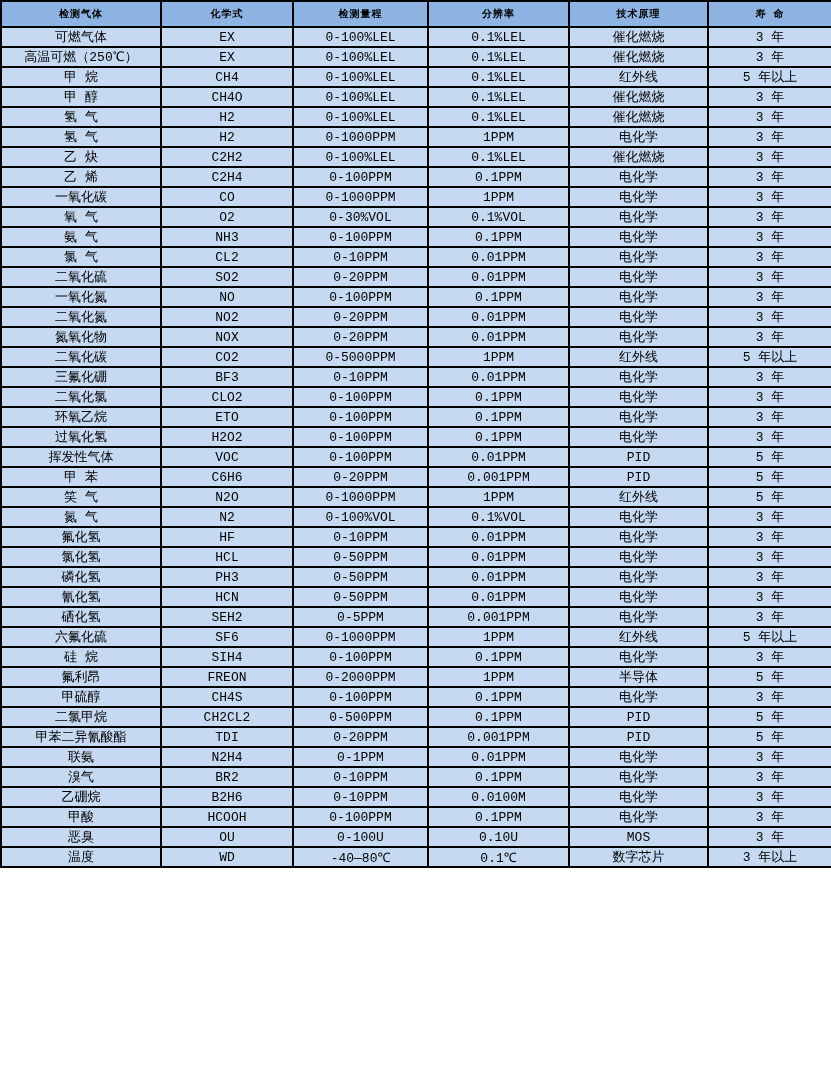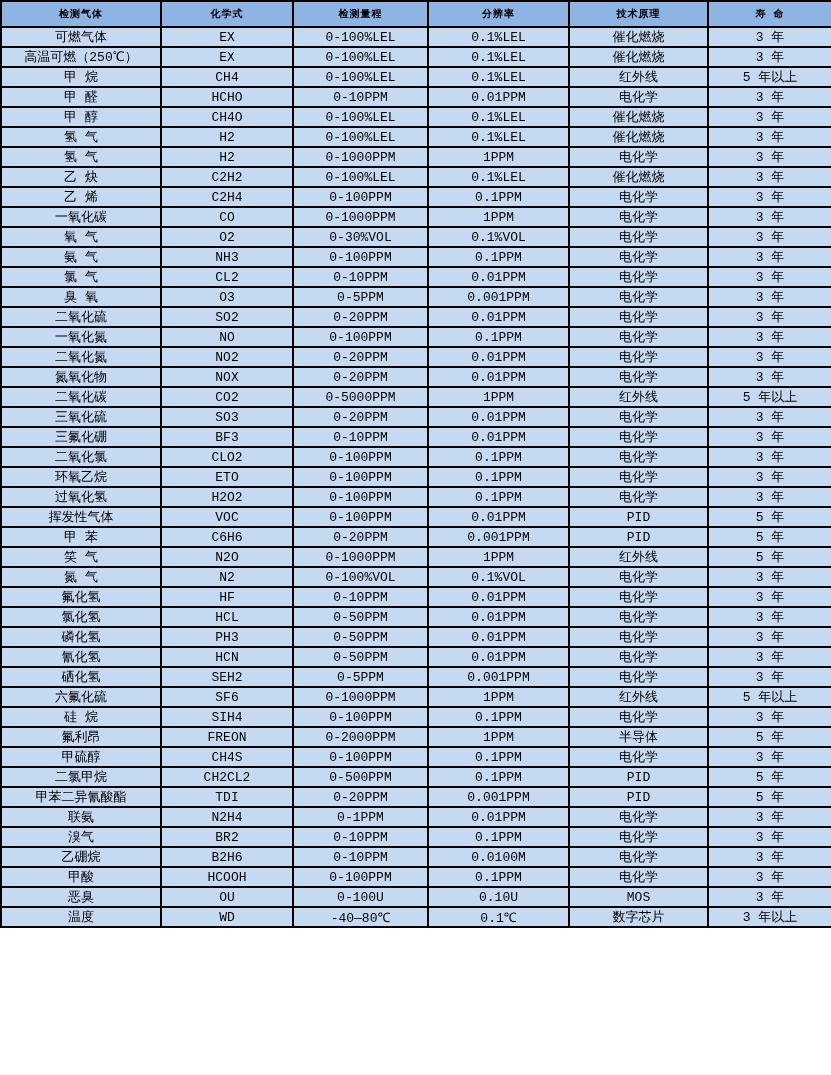--- a/index.html
+++ b/index.html
@@ -82,28 +82,20 @@
       </tr>
       <tr data-name="table-row">
         <td data-name="cell">甲 烷</td>
         <td data-name="cell">CH4</td>
         <td data-name="cell">0-100%LEL</td>
         <td data-name="cell">0.1%LEL</td>
         <td data-name="cell">红外线</td>
         <td data-name="cell">5 年以上</td>
       </tr>
       <tr data-name="table-row">
-        <td data-name="cell">甲 醛</td>
-        <td data-name="cell">HCHO</td>
-        <td data-name="cell">0-10PPM</td>
-        <td data-name="cell">0.01PPM</td>
-        <td data-name="cell">电化学</td>
-        <td data-name="cell">3 年</td>
-      </tr>
-      <tr data-name="table-row">
         <td data-name="cell">甲 醇</td>
         <td data-name="cell">CH4O</td>
         <td data-name="cell">0-100%LEL</td>
         <td data-name="cell">0.1%LEL</td>
         <td data-name="cell">催化燃烧</td>
         <td data-name="cell">3 年</td>
       </tr>
       <tr data-name="table-row">
         <td data-name="cell">氢 气</td>
         <td data-name="cell">H2</td>
@@ -162,28 +154,20 @@
       </tr>
       <tr data-name="table-row">
         <td data-name="cell">氯 气</td>
         <td data-name="cell">CL2</td>
         <td data-name="cell">0-10PPM</td>
         <td data-name="cell">0.01PPM</td>
         <td data-name="cell">电化学</td>
         <td data-name="cell">3 年</td>
       </tr>
       <tr data-name="table-row">
-        <td data-name="cell">臭 氧</td>
-        <td data-name="cell">O3</td>
-        <td data-name="cell">0-5PPM</td>
-        <td data-name="cell">0.001PPM</td>
-        <td data-name="cell">电化学</td>
-        <td data-name="cell">3 年</td>
-      </tr>
-      <tr data-name="table-row">
         <td data-name="cell">二氧化硫</td>
         <td data-name="cell">SO2</td>
         <td data-name="cell">0-20PPM</td>
         <td data-name="cell">0.01PPM</td>
         <td data-name="cell">电化学</td>
         <td data-name="cell">3 年</td>
       </tr>
       <tr data-name="table-row">
         <td data-name="cell">一氧化氮</td>
         <td data-name="cell">NO</td>
@@ -208,28 +192,20 @@
         <td data-name="cell">电化学</td>
         <td data-name="cell">3 年</td>
       </tr>
       <tr data-name="table-row">
         <td data-name="cell">二氧化碳</td>
         <td data-name="cell">CO2</td>
         <td data-name="cell">0-5000PPM</td>
         <td data-name="cell">1PPM</td>
         <td data-name="cell">红外线</td>
         <td data-name="cell">5 年以上</td>
-      </tr>
-      <tr data-name="table-row">
-        <td data-name="cell">三氧化硫</td>
-        <td data-name="cell">SO3</td>
-        <td data-name="cell">0-20PPM</td>
-        <td data-name="cell">0.01PPM</td>
-        <td data-name="cell">电化学</td>
-        <td data-name="cell">3 年</td>
       </tr>
       <tr data-name="table-row">
         <td data-name="cell">三氟化硼</td>
         <td data-name="cell">BF3</td>
         <td data-name="cell">0-10PPM</td>
         <td data-name="cell">0.01PPM</td>
         <td data-name="cell">电化学</td>
         <td data-name="cell">3 年</td>
       </tr>
       <tr data-name="table-row">

